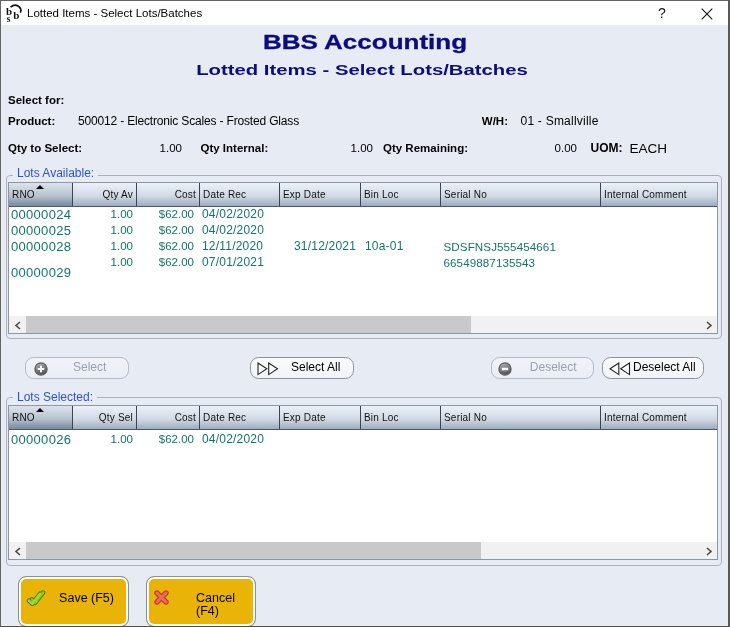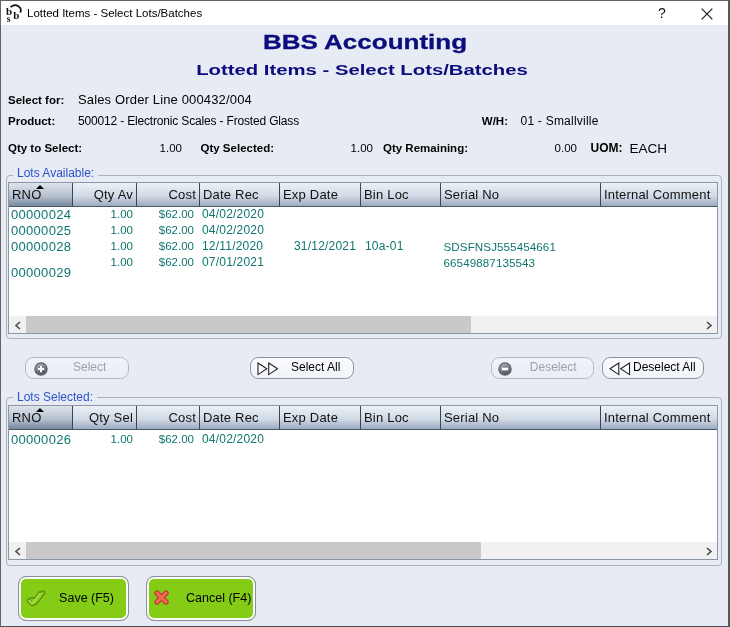--- a/index.html
+++ b/index.html
@@ -23,42 +23,42 @@
 .val { position:absolute; font-size:13px; color:#000; line-height:13px; white-space:nowrap; }
 .rt { text-align:right; }
 
 
 .fset { position:absolute; border:1px solid #abb1bb; border-radius:4px; }
 .flab { position:absolute; font-size:12px; line-height:12px; color:#2f52cc; background:#e6ebf4; padding:0 4px; z-index:5; }
 
 
 .grid { position:absolute; background:#fff; border:1px solid #8c97a5; z-index:4; }
 .ghead { position:absolute; left:0; top:0; right:0; height:24px; display:flex; }
-.gh { height:24px; border-right:1px solid #3a4454; background:linear-gradient(#edf1f7 0%, #d0d9e5 55%, #aebbcd 82%, #97a7bc 100%); font-size:13px; letter-spacing:0.2px; color:#111; line-height:24.5px; padding:0 3px; position:relative; }
+.gh { height:24px; border-right:1px solid #3a4454; background:linear-gradient(#edf1f7 0%, #d0d9e5 55%, #aebbcd 82%, #97a7bc 100%); font-size:10px; letter-spacing:0.2px; color:#111; line-height:24.5px; padding:0 3px; position:relative; }
 .gh.sorted { background:linear-gradient(#dde3eb 0%, #b6c1ce 55%, #8a99ad 82%, #75879e 100%); }
 .gh.last { border-right:none; }
 .sortarr { position:absolute; top:1.5px; left:27px; width:0; height:0; border-left:4.5px solid transparent; border-right:4.5px solid transparent; border-bottom:4.5px solid #000; }
 .grow { position:absolute; left:0; height:16.3px; line-height:13px; font-size:12px; letter-spacing:0.2px; color:#0f766e; }
 .gc { position:absolute; top:0; height:13px; line-height:13px; white-space:nowrap; }
 .gc.rno { font-size:13px; letter-spacing:0.3px; }
 .gc.num { font-size:11.5px; letter-spacing:0; }
 .gc.ser { font-size:11.6px; letter-spacing:0.1px; }
 
 
 .sbar { position:absolute; height:17px; background:#f1f1f1; }
 .sarr { position:absolute; top:0; width:17px; height:17px; text-align:center; color:#505050; }
 .sthumb { position:absolute; top:0; height:17px; background:#c9c9c9; }
 
 
 .mbtn { position:absolute; top:356.5px; height:22.5px; border:1px solid #8a92a0; border-radius:8.5px; background:linear-gradient(#fafbfd,#f0f4f9); font-size:12px; color:#000; }
 .mbtn.dis { border-color:#b2bac6; background:linear-gradient(#f0f3f8,#e9edf5); color:#9aa2af; }
 .mbtxt { position:absolute; top:3.6px; line-height:13px; white-space:nowrap; }
 
 
-.bbtn { position:absolute; top:576px; height:45px; border:1px solid #8a9099; border-radius:8px; background:#84cc16; box-shadow:inset 0 0 0 2px #fbfcfe; font-size:12.5px; color:#000; }
+.bbtn { position:absolute; top:576px; height:51px; border:1px solid #8a9099; border-radius:8px; background:#eab308; box-shadow:inset 0 0 0 2px #fbfcfe; font-size:12.5px; color:#000; }
 </style>
 </head>
 <body>
 <div id="win">
 
   <div id="titlebar">
     <svg class="abs" style="left:4px;top:3px" width="19" height="19" viewBox="0 0 19 19">
       <path d="M5.5 3.2 Q10.5 -1 14.5 3.2 Q16.8 5.6 15.3 8.6" fill="none" stroke="#111" stroke-width="1.7"></path>
       <text x="1" y="10.5" font-family="Liberation Serif,serif" font-weight="bold" font-size="11" fill="#111">b</text>
       <text x="1.8" y="17.5" font-family="Liberation Serif,serif" font-weight="bold" font-size="9.5" fill="#111">s</text>
@@ -68,30 +68,29 @@
     <div id="qmark">?</div>
     <svg class="abs" style="left:700px;top:7px" width="12" height="12" viewBox="0 0 12 12">
       <path d="M0.7 0.7 L11.3 11.3 M11.3 0.7 L0.7 11.3" stroke="#1a1a1a" stroke-width="1.2" fill="none"></path>
     </svg>
   </div>
 
   <div class="hdr1">BBS Accounting</div>
   <div class="hdr2">Lotted Items - Select Lots/Batches</div>
 
   <div class="lbl" style="left:8px;top:93.7px;">Select for:</div>
-  <div class="val" style="left:78px;top:93.2px;letter-spacing:0.15px;">Sales Order Line 000432/004</div>
 
   <div class="lbl" style="left:8px;top:114.5px;">Product:</div>
   <div class="val" style="left:78px;top:114.9px;font-size:12px;letter-spacing:-0.17px;">500012 - Electronic Scales - Frosted Glass</div>
   <div class="lbl" style="left:408px;top:114.5px;width:100px;text-align:right;">W/H:</div>
   <div class="val" style="left:520.5px;top:114.9px;font-size:12px;letter-spacing:0.23px;">01 - Smallville</div>
 
   <div class="lbl" style="left:8px;top:141.6px;">Qty to Select:</div>
   <div class="val rt" style="left:112px;top:142px;width:70px;font-size:11.5px;">1.00</div>
-  <div class="lbl" style="left:200.5px;top:141.6px;">Qty Selected:</div>
+  <div class="lbl" style="left:200.5px;top:141.6px;">Qty Internal:</div>
   <div class="val rt" style="left:303px;top:142px;width:70px;font-size:11.5px;">1.00</div>
   <div class="lbl" style="left:383px;top:141.6px;">Qty Remaining:</div>
   <div class="val rt" style="left:507px;top:142px;width:70px;font-size:11.5px;">0.00</div>
   <div class="lbl" style="left:590.5px;top:141.6px;font-size:12px;">UOM:</div>
   <div class="val" style="left:629.5px;top:141.8px;font-size:13.5px;">EACH</div>
 
   <div class="fset" style="left:6px;top:175px;width:716px;height:164px;"></div>
   <div class="flab" style="left:13px;top:167.3px;">Lots Available:</div>
 
   <div class="grid" id="grid1" style="left:8px;top:182px;width:710px;height:152px;">
@@ -235,17 +234,17 @@
       <path d="M7 10.4 L10.3 13.7 L18 3.6" fill="none" stroke="#8bcb25" stroke-width="2.6" stroke-linecap="round" stroke-linejoin="round"></path>
       <path d="M4 11.6 L7.3 14.9 L15 4.8" fill="none" stroke="#a2dc33" stroke-width="2.6" stroke-linecap="round" stroke-linejoin="round"></path>
     </svg>
     <div class="abs" style="left:40.6px;top:15px;line-height:13px;">Save (F5)</div>
   </div>
   <div class="bbtn" style="left:146px;width:110px;">
     <svg class="abs" style="left:6.5px;top:12.5px" width="15" height="15" viewBox="0 0 15 15">
       <path d="M3 3 L12 12 M12 3 L3 12" stroke="#bb4130" stroke-width="5.4" stroke-linecap="round"></path>
       <path d="M3 3 L12 12 M12 3 L3 12" stroke="#ef6b55" stroke-width="3" stroke-linecap="round"></path>
     </svg>
-    <div class="abs" style="left:39px;top:15px;line-height:13px;">Cancel (F4)</div>
+    <div class="abs" style="left:49px;top:15px;line-height:13px;">Cancel (F4)</div>
   </div>
 
   <div id="brd"></div>
 </div>
 
 </body></html>

